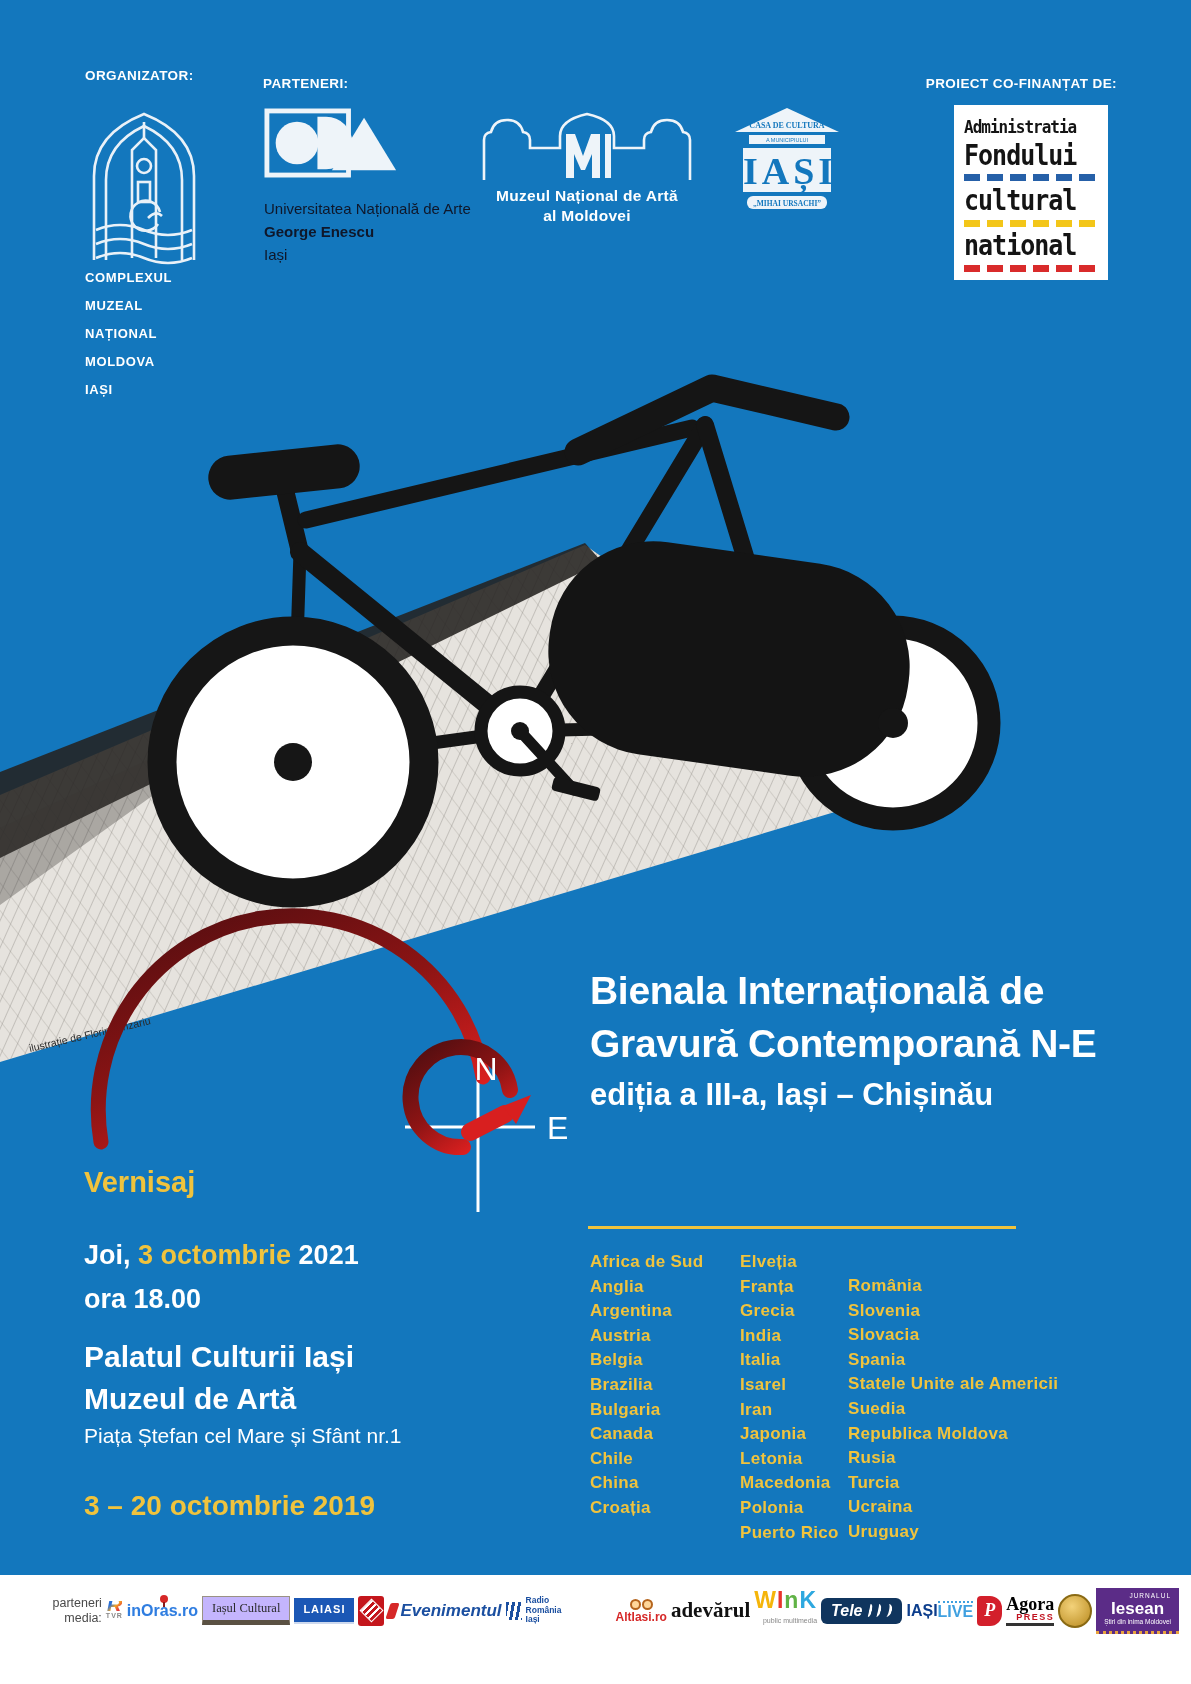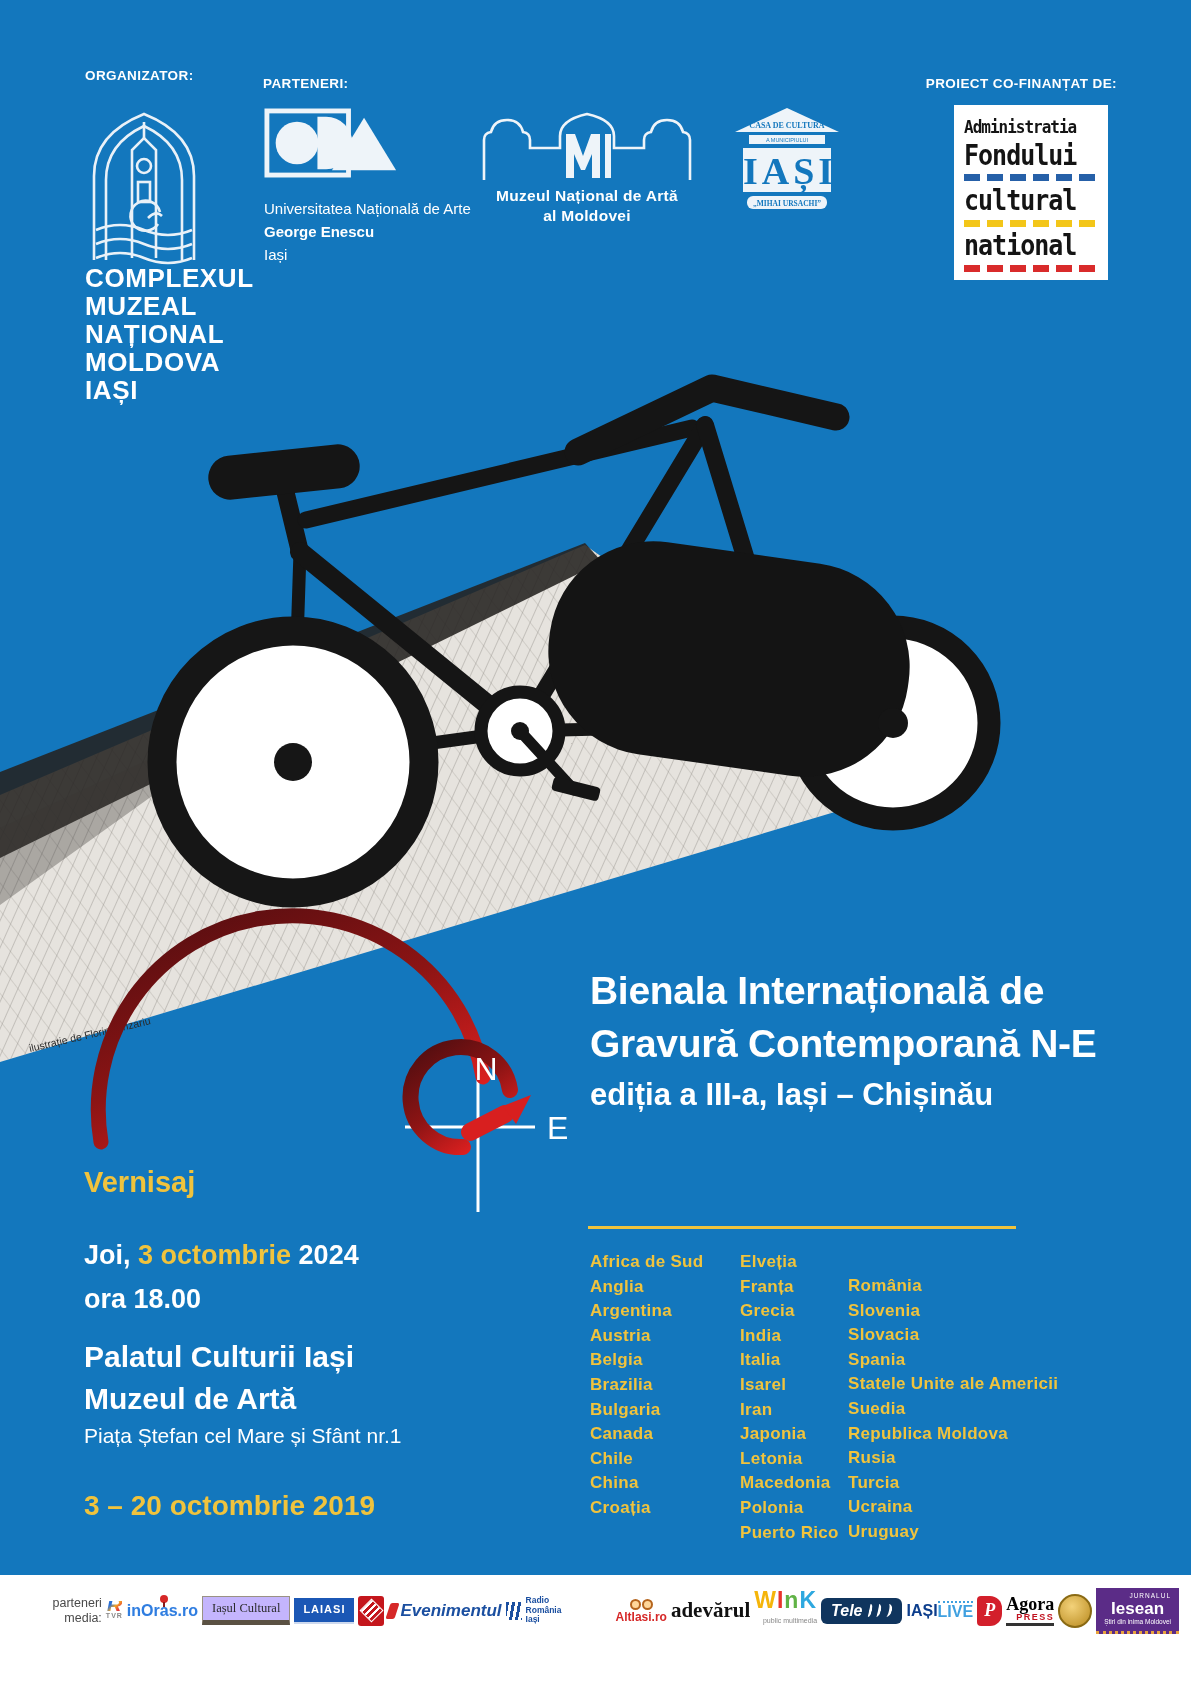--- a/index.html
+++ b/index.html
@@ -4,22 +4,22 @@
 <style>
   html,body{margin:0;padding:0;background:#ffffff;}
   .poster{position:relative;width:1191px;height:1684px;background:#1377bd;overflow:hidden;
           font-family:"Liberation Sans",sans-serif;}
   .abs{position:absolute;}
   .white{color:#ffffff;}
   .yellow{color:#f0c33d;}
 
   
   .small-label{font-size:13.5px;font-weight:bold;color:#fff;letter-spacing:.4px;}
-  .org-name{left:85px;top:264px;font-size:26px;font-weight:bold;color:#fff;line-height:28px;letter-spacing:.6px;}
-  .uni-text{left:264px;top:197px;font-size:15px;color:#ffffff;line-height:23px;}
+  .org-name{left:85px;top:264px;font-size:13px;font-weight:bold;color:#fff;line-height:28px;letter-spacing:.6px;}
+  .uni-text{left:264px;top:197px;font-size:15px;color:#0f172a;line-height:23px;}
   .uni-text b{display:block;}
   .museum-text{left:478px;top:186px;width:218px;text-align:center;color:#fff;
                font-weight:bold;font-size:15.5px;line-height:20px;letter-spacing:.3px;}
 
   
   .afcn{left:954px;top:105px;width:154px;height:175px;background:#fff;box-sizing:border-box;
         padding:12px 10px 8px;display:flex;flex-direction:column;justify-content:space-between;}
   .afcn .t{font-family:"DejaVu Sans Mono","Liberation Mono",monospace;font-weight:bold;color:#141414;
            letter-spacing:-1px;transform:scaleY(1.15);transform-origin:left center;white-space:nowrap;}
   .afcn .t1{font-size:16px;}
@@ -295,21 +295,21 @@
       <div class="list-item">Rusia</div>
       <div class="list-item">Turcia</div>
       <div class="list-item">Ucraina</div>
       <div class="list-item">Uruguay</div>
     </div>
 
   <div class="abs ev ev-vernisaj" style="z-index:2;">Vernisaj</div>
   <div class="abs ev ev-date" style="z-index:2;">
     <span class="white">Joi,</span>
     <span class="yellow">3 octombrie</span>
-    <span class="white">2024</span>
+    <span class="white">2021</span>
   </div>
   <div class="abs ev ev-time" style="z-index:2;">ora 18.00</div>
   <div class="abs ev ev-venue1" style="z-index:2;">Palatul Culturii Iași</div>
   <div class="abs ev ev-venue2" style="z-index:2;">Muzeul de Artă</div>
   <div class="abs ev ev-addr" style="z-index:2;">Piața Ștefan cel Mare și Sfânt nr.1</div>
   <div class="abs ev ev-period" style="z-index:2;">3 – 20 octombrie 2019</div>
 
   <div class="abs footer" style="z-index:3;">
     <div class="media-label">parteneri media:</div>
 

